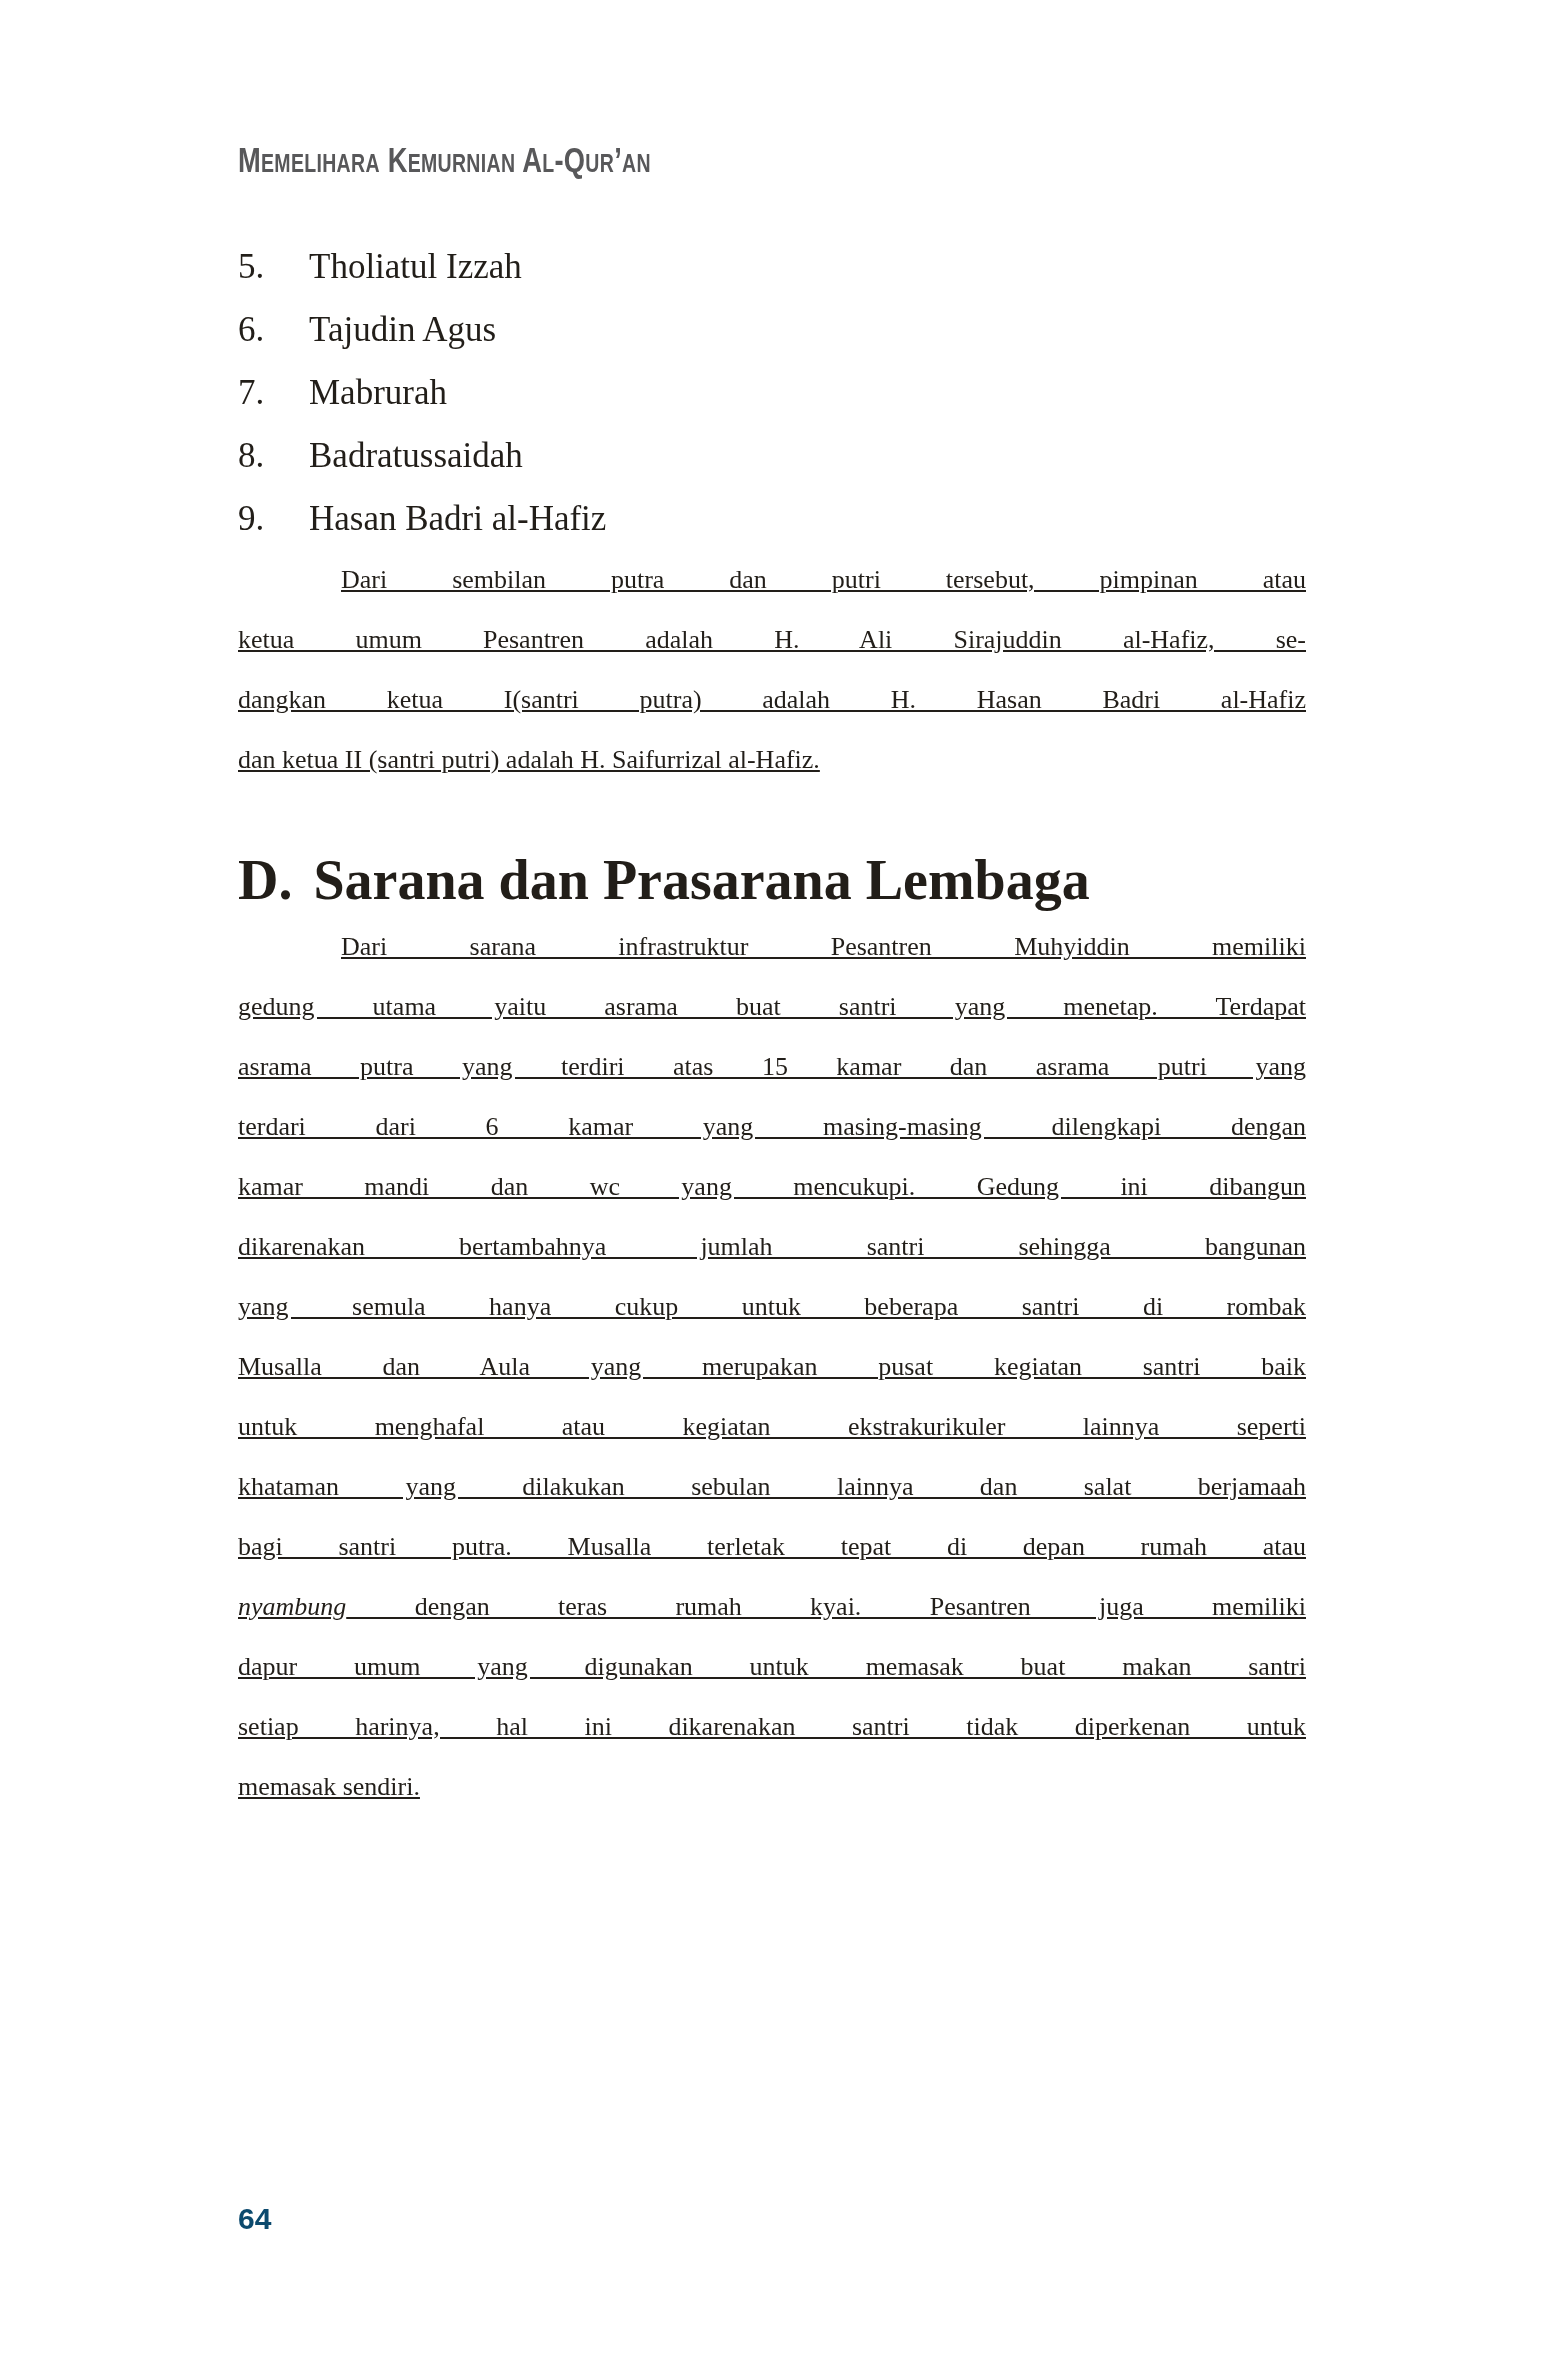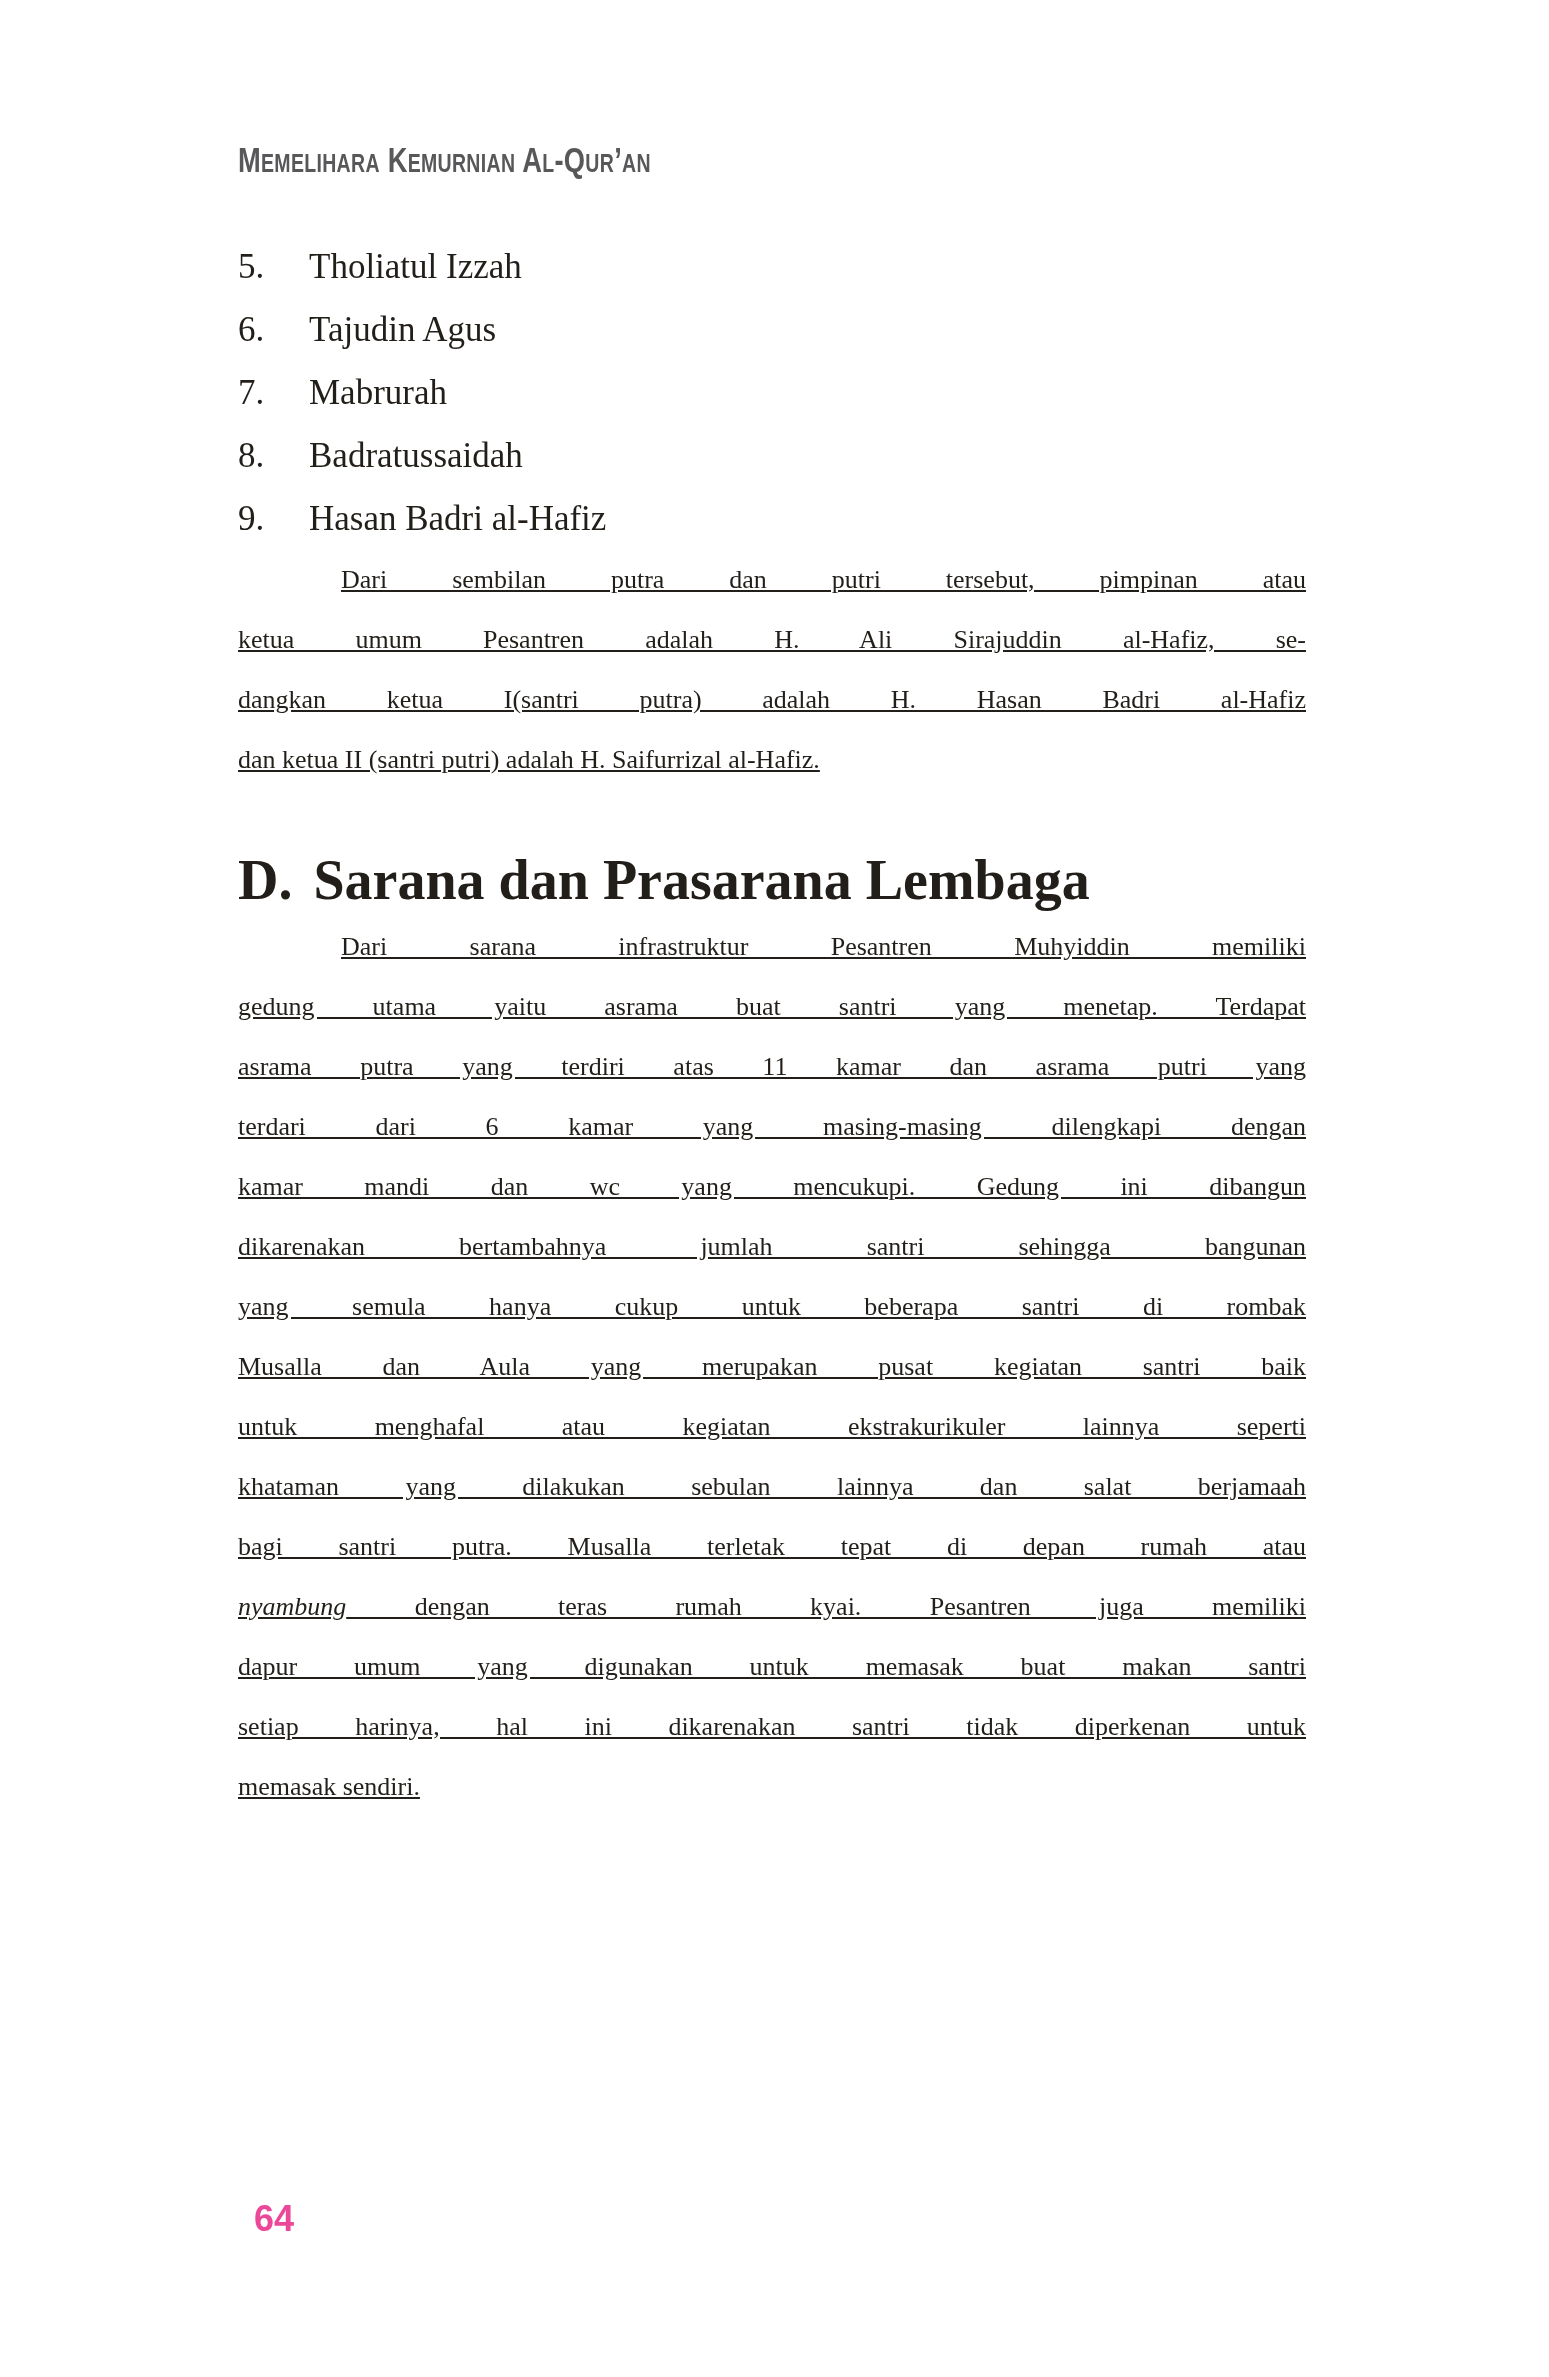--- a/index.html
+++ b/index.html
@@ -70,24 +70,23 @@
     margin-bottom: 9.6px;
   }
   .section-heading .hlabel { margin-right: 21px; }
   
   .page-number {
     position: absolute;
     left: 238px;
     top: 2194px;
     font-family: "Liberation Sans", "DejaVu Sans", sans-serif;
     font-weight: bold;
-    font-size: 36px;
+    font-size: 30px;
     line-height: 49px;
-    color: #ec4899;
-    margin-left: 16px;
+    color: #0c4a6e;
   }
 </style>
 </head>
 <body>
 
 <div class="page">
 
   <div class="running-header">
     <span class="squeeze">Memelihara Kemurnian Al-Qur’an</span>
   </div>
@@ -118,21 +117,21 @@
   </div>
 
   <div class="section-heading">
     <span class="hlabel">D.</span><span>Sarana dan Prasarana Lembaga</span>
   </div>
 
 
   <div class="para">
     <div class="pline indent">Dari sarana infrastruktur Pesantren Muhyiddin memiliki</div>
     <div class="pline">gedung utama yaitu asrama buat santri yang menetap. Terdapat</div>
-    <div class="pline">asrama putra yang terdiri atas 11 kamar dan asrama putri yang</div>
+    <div class="pline">asrama putra yang terdiri atas 15 kamar dan asrama putri yang</div>
     <div class="pline">terdari dari 6 kamar yang masing-masing dilengkapi dengan</div>
     <div class="pline">kamar mandi dan wc yang mencukupi. Gedung ini dibangun</div>
     <div class="pline">dikarenakan bertambahnya jumlah santri sehingga bangunan</div>
     <div class="pline">yang semula hanya cukup untuk beberapa santri di rombak</div>
     <div class="pline">Musalla dan Aula yang merupakan pusat kegiatan santri baik</div>
     <div class="pline">untuk menghafal atau kegiatan ekstrakurikuler lainnya seperti</div>
     <div class="pline">khataman yang dilakukan sebulan lainnya dan salat berjamaah</div>
     <div class="pline">bagi santri putra. Musalla terletak tepat di depan rumah atau</div>
     <div class="pline"><span class="italic-term">nyambung</span><span> dengan teras rumah kyai. Pesantren juga memiliki</span></div>
     <div class="pline">dapur umum yang digunakan untuk memasak buat makan santri</div>

